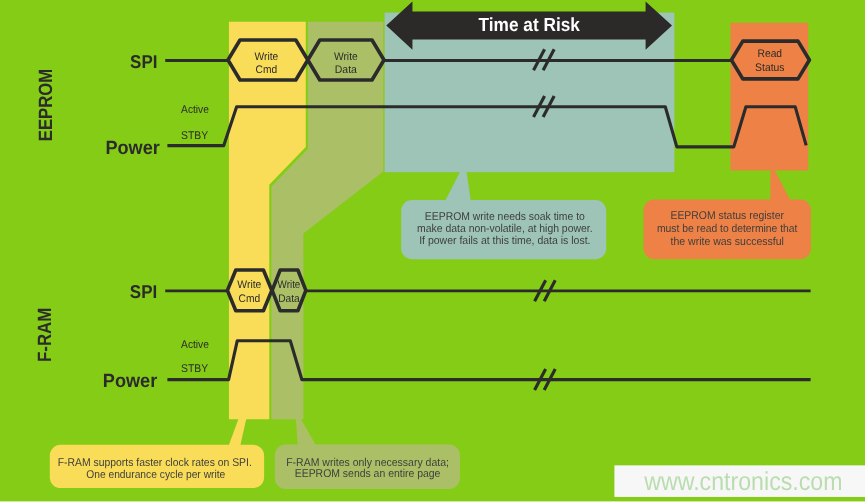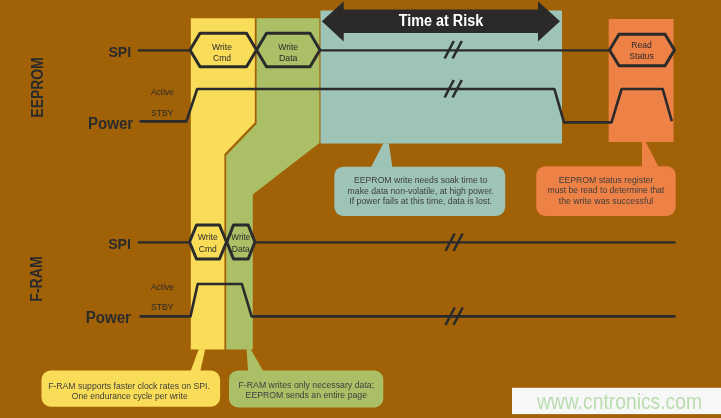--- a/index.html
+++ b/index.html
@@ -1,16 +1,16 @@
 <!DOCTYPE html>
 <html><head>
 <meta charset="utf-8">
 <style>
   html,body{margin:0;padding:0;background:#ffffff;}
-  #stage{position:relative;width:721px;height:418px;background:#a16207;overflow:hidden;
+  #stage{position:relative;width:721px;height:418px;background:#84cc16;overflow:hidden;
          font-family:"Liberation Sans", sans-serif;}
   svg{display:block;}
   text{font-family:"Liberation Sans", sans-serif;}
 </style>
 </head>
 <body>
 <div id="stage">
 <svg width="721" height="418" viewBox="0 0 721 418" xmlns="http://www.w3.org/2000/svg">
 
   <polygon points="190.8,18.2 254.8,18.2 254.8,122.5 224.4,154 224.4,349.4 190.8,349.4" fill="#F9DC58"></polygon>

